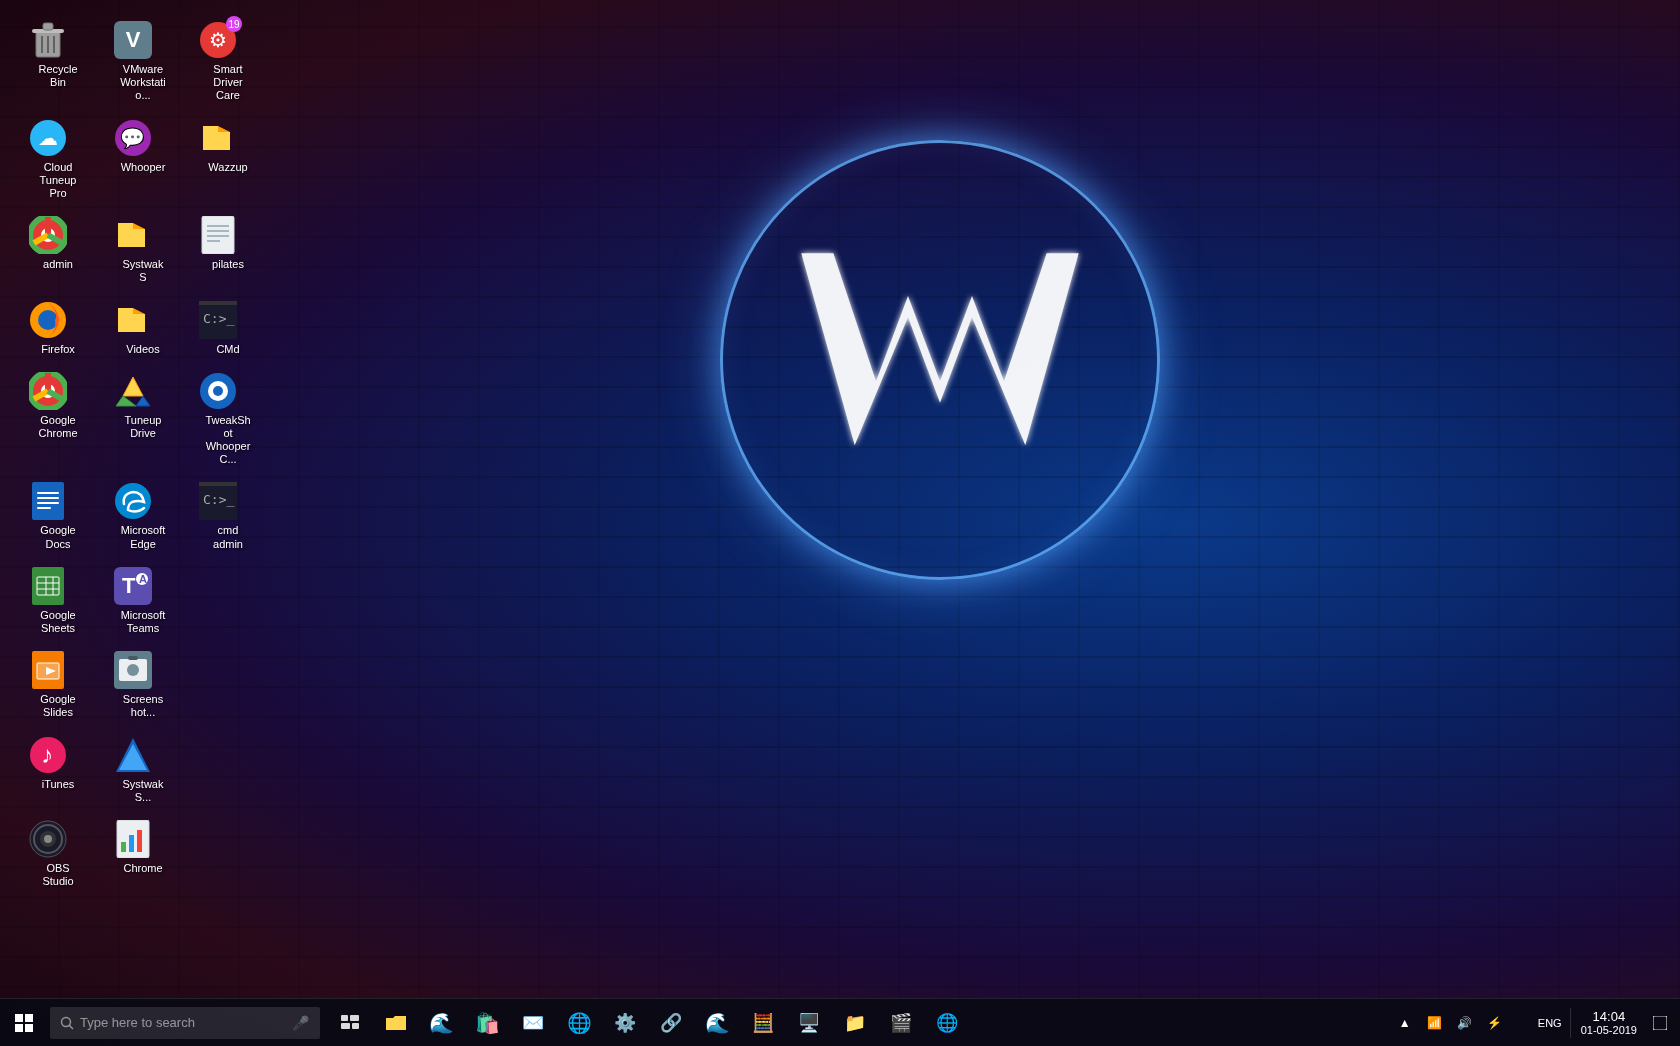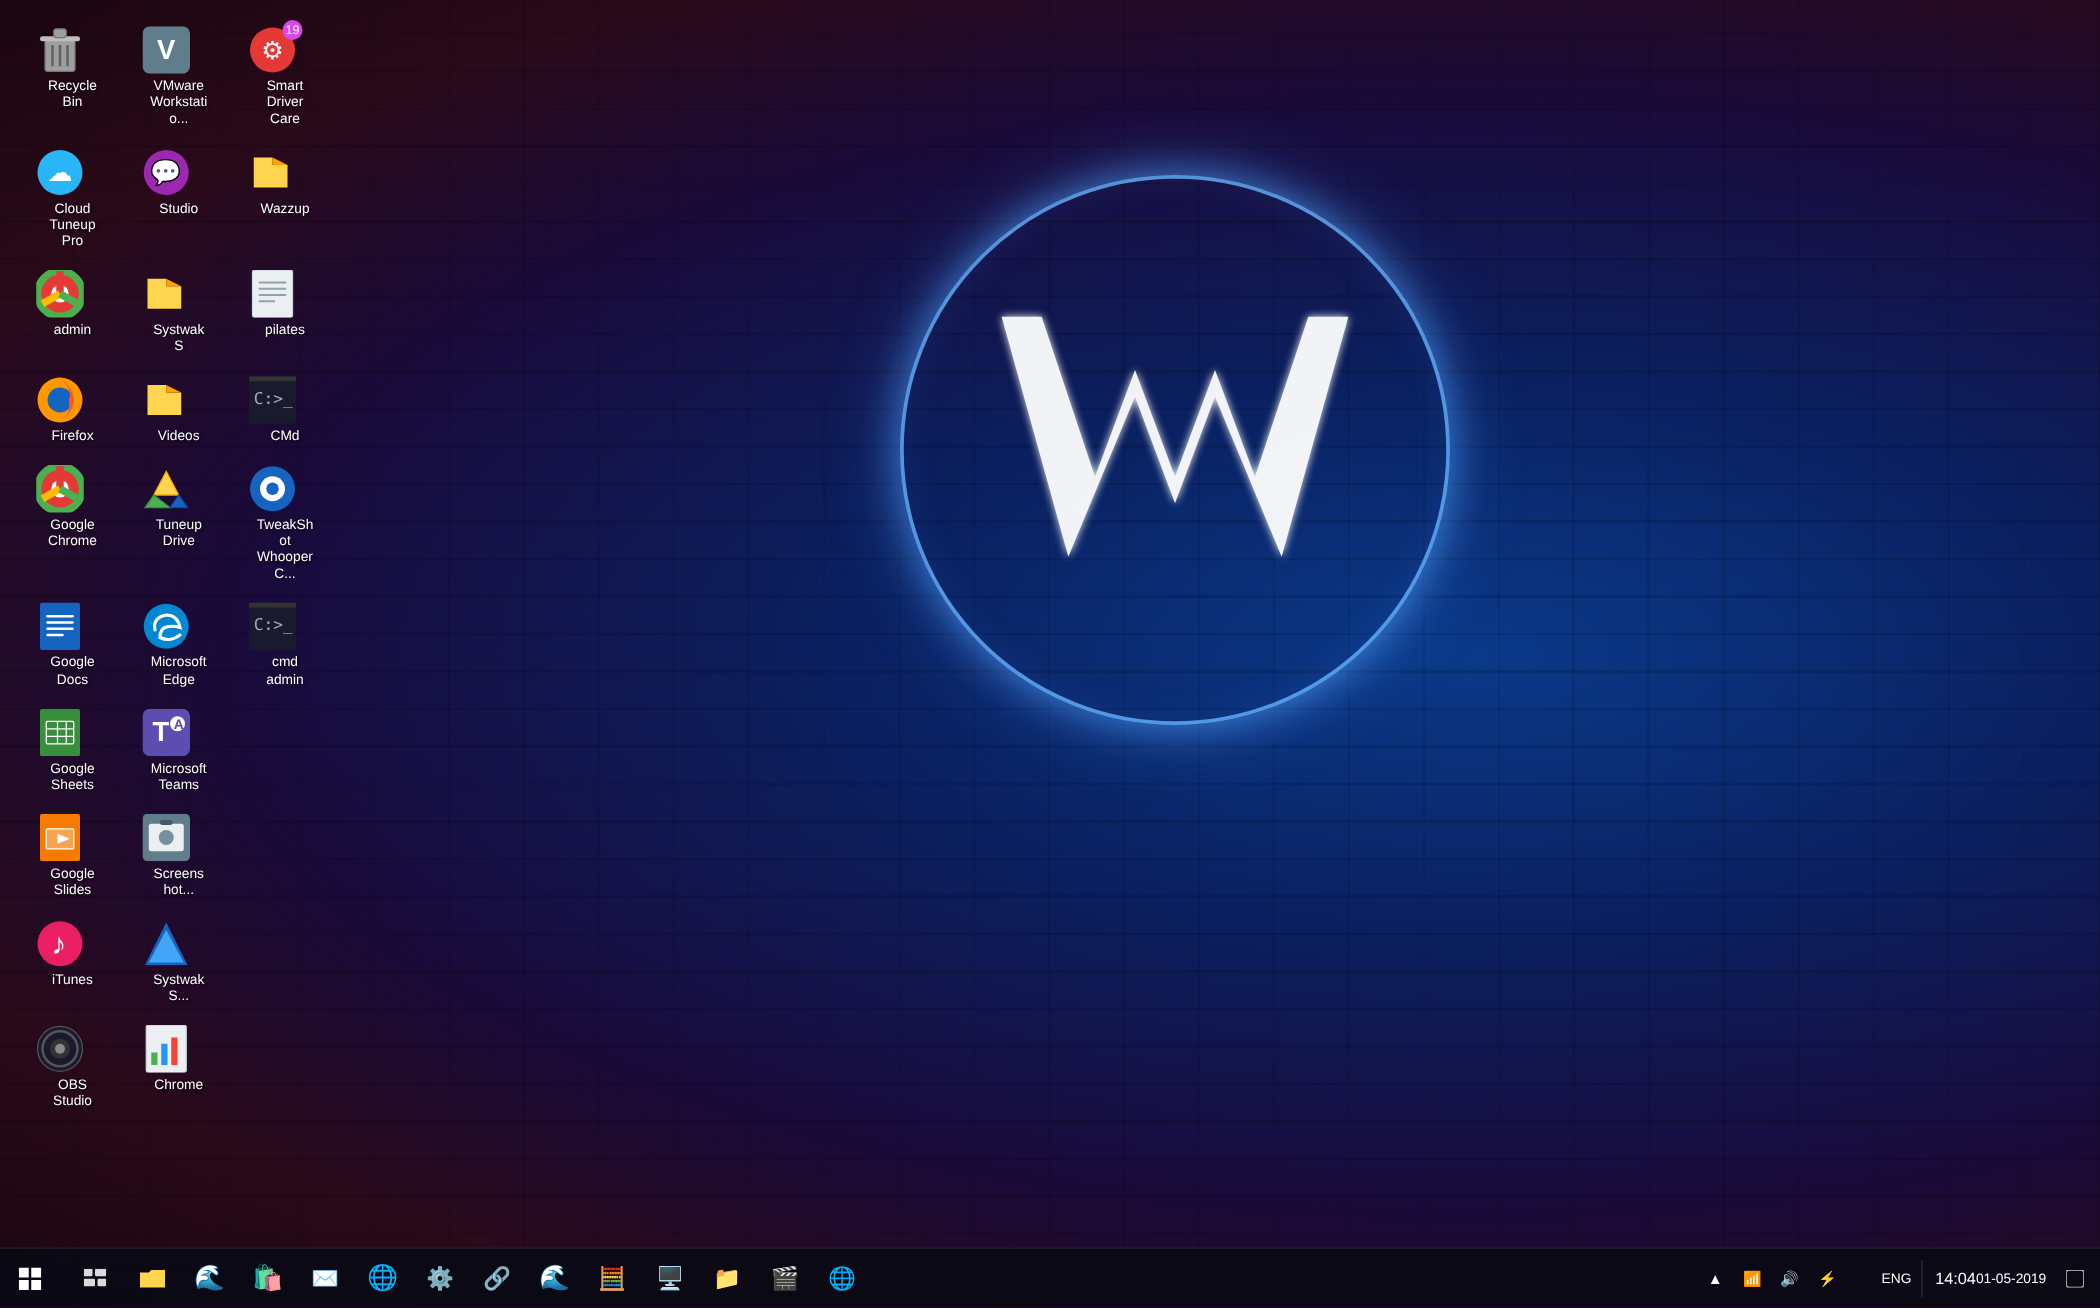--- a/index.html
+++ b/index.html
@@ -198,21 +198,21 @@
       display: flex;
       align-items: center;
       justify-content: center;
       color: white;
       font-size: 14px;
       cursor: pointer;
     }
 
     .clock {
       display: flex;
-      flex-direction: row;
+      flex-direction: column;
       align-items: center;
       justify-content: center;
       padding: 0 8px;
       height: 48px;
       cursor: pointer;
     }
 
     .clock-time {
       color: white;
       font-size: 13px;
@@ -323,21 +323,21 @@
         </div>
         <span class="icon-label">Cloud Tuneup Pro</span>
       </div>
       <div class="desktop-icon">
         <div class="icon-img">
           <svg width="38" height="38" viewBox="0 0 38 38">
             <circle cx="19" cy="19" r="18" fill="#9c27b0"></circle>
             <text x="19" y="26" text-anchor="middle" font-size="20" fill="white">💬</text>
           </svg>
         </div>
-        <span class="icon-label">Studio</span>
+        <span class="icon-label">Whooper</span>
       </div>
       <div class="desktop-icon">
         <div class="icon-img">
           <svg width="36" height="36" viewBox="0 0 36 36">
             <polygon points="3,6 3,30 30,30 30,12 18,12 18,6" fill="#ffd54f"></polygon>
             <polygon points="18,6 18,12 30,12" fill="#ffa000"></polygon>
           </svg>
         </div>
         <span class="icon-label">Wazzup</span>
       </div>
@@ -565,20 +565,28 @@
 
   <div class="taskbar-start">
     <svg width="18" height="18" viewBox="0 0 18 18" fill="white">
       <rect x="0" y="0" width="8" height="8"></rect>
       <rect x="10" y="0" width="8" height="8"></rect>
       <rect x="0" y="10" width="8" height="8"></rect>
       <rect x="10" y="10" width="8" height="8"></rect>
     </svg>
   </div>
 
+  <div class="taskbar-search">
+    <svg width="14" height="14" viewBox="0 0 14 14" fill="rgba(255,255,255,0.5)" style="margin-right:6px;flex-shrink:0">
+      <circle cx="6" cy="6" r="4.5" stroke="rgba(255,255,255,0.5)" stroke-width="1.5" fill="none"></circle>
+      <line x1="9.5" y1="9.5" x2="13" y2="13" stroke="rgba(255,255,255,0.5)" stroke-width="1.5"></line>
+    </svg>
+    <input type="text" placeholder="Type here to search" style="">
+    <span class="search-mic">🎤</span>
+  </div>
 
   <div class="taskbar-icons">
 
     <div class="taskbar-icon">
       <svg width="18" height="16" viewBox="0 0 18 16" fill="white" opacity="0.85">
         <rect x="0" y="0" width="7" height="6" rx="1"></rect>
         <rect x="9" y="0" width="9" height="6" rx="1"></rect>
         <rect x="0" y="8" width="9" height="6" rx="1"></rect>
         <rect x="11" y="8" width="7" height="6" rx="1"></rect>
       </svg>

